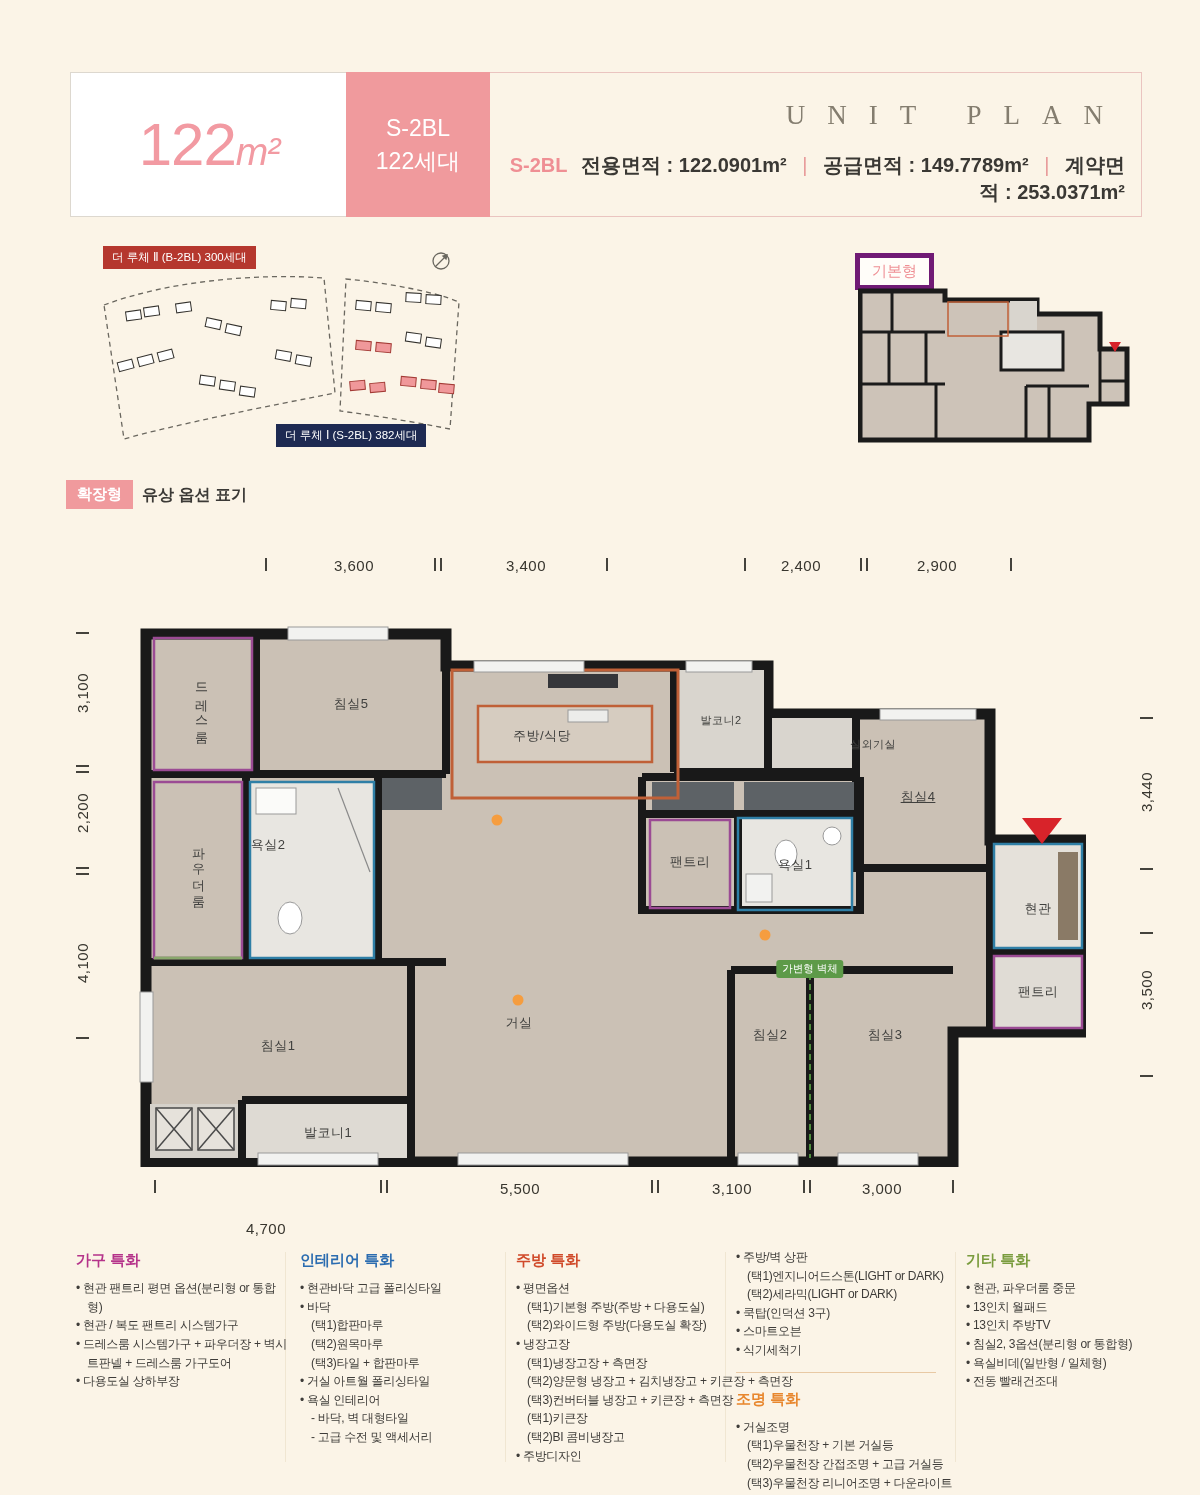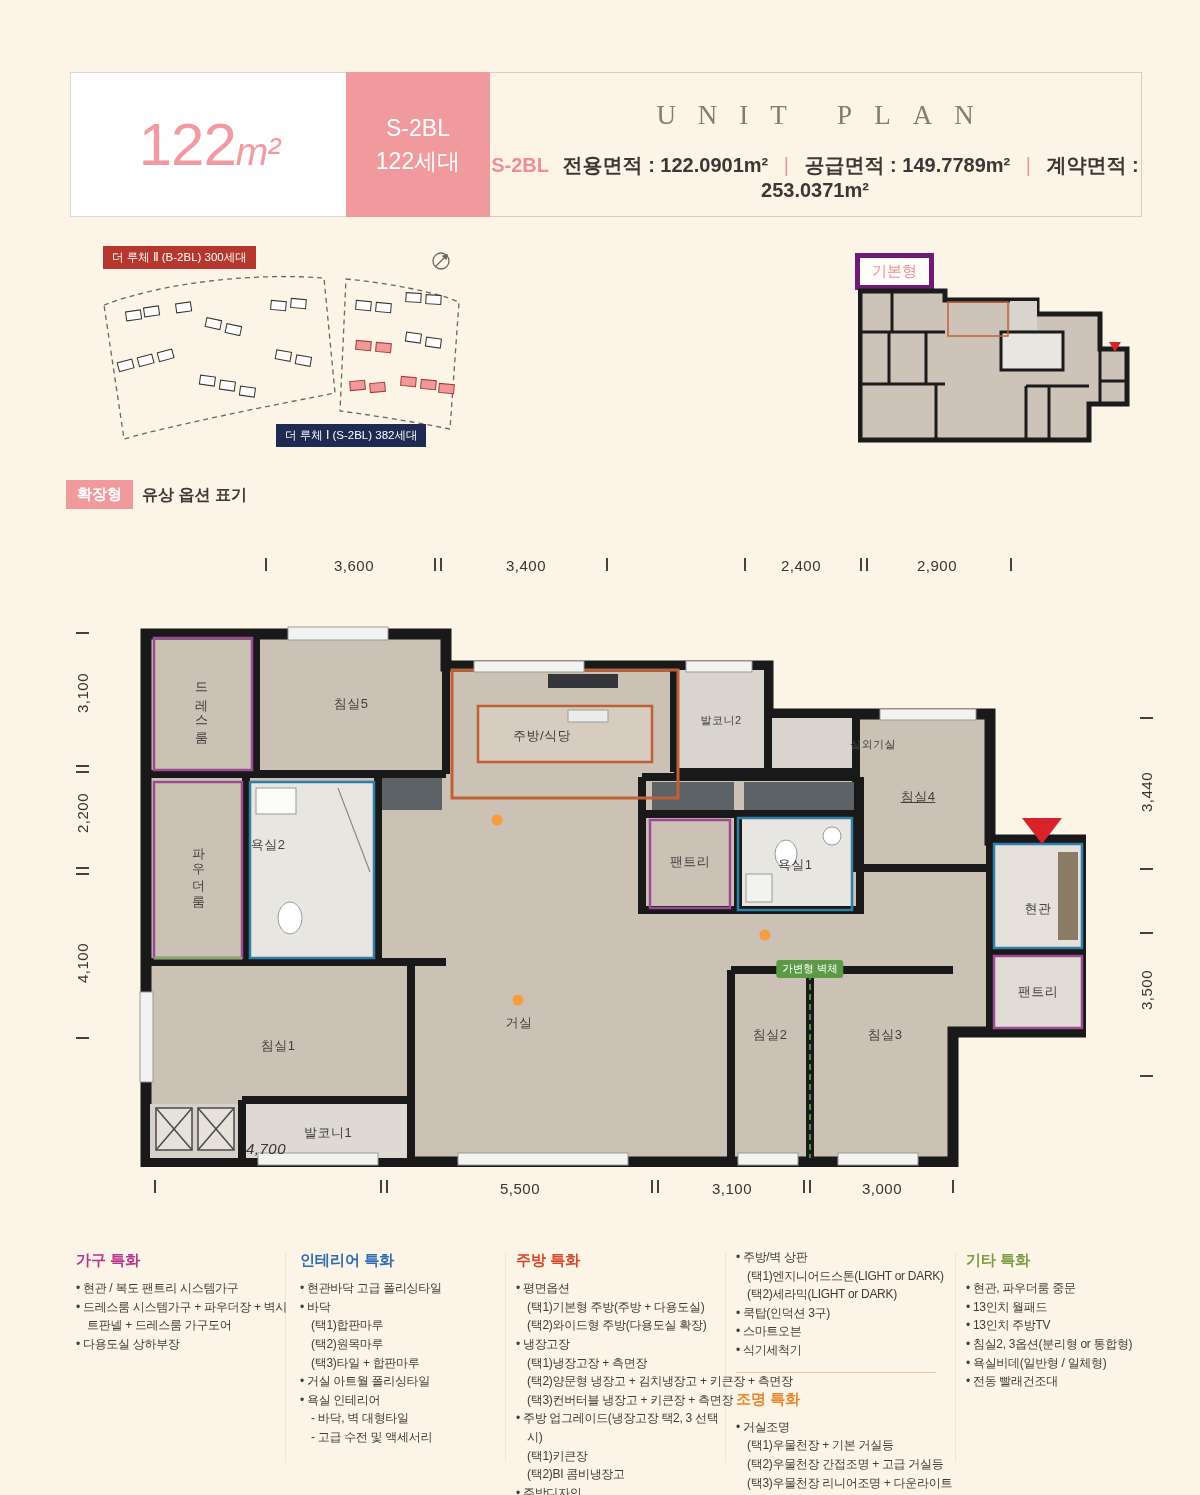--- a/index.html
+++ b/index.html
@@ -8,21 +8,21 @@
   .abs{position:absolute;}
 
   
   .header{position:absolute;left:70px;top:72px;width:1070px;height:143px;border:1px solid #eac4c0;}
   .h-white{position:absolute;left:-1px;top:-1px;width:276px;height:143px;background:#ffffff;
            border:1px solid #ddd8cf;display:flex;align-items:center;justify-content:center;}
   .h-size{color:#f29aa2;font-size:60px;font-weight:400;letter-spacing:-1px;}
   .h-size .unit{font-size:39px;font-style:italic;}
   .h-pink{position:absolute;left:275px;top:-1px;width:144px;height:145px;background:#f09a9d;color:#ffffff;
           display:flex;flex-direction:column;align-items:center;justify-content:center;font-size:23px;line-height:1.4;}
-  .h-right{position:absolute;left:419px;top:0;right:1px;height:100%;text-align:center;}
+  .h-right{position:absolute;left:419px;top:0;right:16px;height:100%;text-align:right;}
   .h-title{margin-top:27px;font-family:"Liberation Serif","DejaVu Serif",serif;font-size:27px;color:#847d6f;
            letter-spacing:22px;text-indent:22px;}
   .h-info{margin-top:21px;font-size:20px;font-weight:700;color:#3a3834;}
   .h-info .code{color:#ef8f94;margin-right:8px;font-weight:700;}
   .h-info .sep{color:#e89a9a;font-weight:400;margin:0 10px;}
   .h-info .val{font-weight:700;}
 
   
   .maplabel{position:absolute;color:#fff;font-size:11.5px;padding:4px 9px;white-space:nowrap;}
   .maplabel.red{background:#b5372e;}
@@ -272,36 +272,37 @@
   <div class="rlabel" style="left:519px;top:1023px;">거실</div>
   <div class="rlabel" style="left:770px;top:1035px;">침실2</div>
   <div class="rlabel" style="left:885px;top:1035px;">침실3</div>
   <div class="rlabel" style="left:328px;top:1133px;">발코니1</div>
   <div class="wall-badge" style="left:810px;top:969px;">가변형 벽체</div>
 
   <div class="dim" style="left:354px;top:565px;">3,600</div>
   <div class="dim" style="left:526px;top:565px;">3,400</div>
   <div class="dim" style="left:801px;top:565px;">2,400</div>
   <div class="dim" style="left:937px;top:565px;">2,900</div>
-  <div class="dim" style="left:266px;top:1148px;font-style:italic;">4,700</div>
+  <div class="dim" style="left:266px;top:1228px;">4,700</div>
   <div class="dim" style="left:520px;top:1188px;">5,500</div>
   <div class="dim" style="left:732px;top:1188px;">3,100</div>
   <div class="dim" style="left:882px;top:1188px;">3,000</div>
   <div class="dim rot" style="left:82px;top:693px;">3,100</div>
   <div class="dim rot" style="left:82px;top:813px;">2,200</div>
   <div class="dim rot" style="left:82px;top:963px;">4,100</div>
   <div class="dim rot" style="left:1146px;top:792px;">3,440</div>
   <div class="dim rot" style="left:1146px;top:990px;">3,500</div>
 
   <div class="colsep" style="left:285px;"></div>
   <div class="colsep" style="left:505px;"></div>
   <div class="colsep" style="left:725px;"></div>
   <div class="colsep" style="left:955px;"></div>
   <div class="fcol" style="left:76px;">
       <div class="ftitle" style="color: rgb(181, 51, 138);">가구 특화</div>
+      <div class="fi">• 현관 팬트리 평면 옵션(분리형 or 통합형)</div>
       <div class="fi">• 현관 / 복도 팬트리 시스템가구</div>
       <div class="fi">• 드레스룸 시스템가구 + 파우더장 + 벽시트판넬 + 드레스룸 가구도어</div>
       <div class="fi">• 다용도실 상하부장</div>
     </div>
   <div class="fcol" style="left:300px;">
       <div class="ftitle" style="color: rgb(43, 108, 176);">인테리어 특화</div>
       <div class="fi">• 현관바닥 고급 폴리싱타일</div>
       <div class="fi">• 바닥</div>
       <div class="fi sub">(택1)합판마루</div>
       <div class="fi sub">(택2)원목마루</div>
@@ -313,21 +314,20 @@
     </div>
   <div class="fcol" style="left:516px;">
       <div class="ftitle" style="color: rgb(208, 74, 42);">주방 특화</div>
       <div class="fi">• 평면옵션</div>
       <div class="fi sub">(택1)기본형 주방(주방 + 다용도실)</div>
       <div class="fi sub">(택2)와이드형 주방(다용도실 확장)</div>
       <div class="fi">• 냉장고장</div>
       <div class="fi sub">(택1)냉장고장 + 측면장</div>
       <div class="fi sub">(택2)양문형 냉장고 + 김치냉장고 + 키큰장 + 측면장</div>
       <div class="fi sub">(택3)컨버터블 냉장고 + 키큰장 + 측면장</div>
-      <div class="fi">• 주방 업그레이드(냉장고장 택2, 3 선택시)</div>
       <div class="fi sub">(택1)키큰장</div>
       <div class="fi sub">(택2)BI 콤비냉장고</div>
       <div class="fi">• 주방디자인</div>
     </div>
   <div class="fcol" style="left:736px;">
       <div class="fi">• 주방/벽 상판</div>
       <div class="fi sub">(택1)엔지니어드스톤(LIGHT or DARK)</div>
       <div class="fi sub">(택2)세라믹(LIGHT or DARK)</div>
       <div class="fi">• 쿡탑(인덕션 3구)</div>
       <div class="fi">• 스마트오븐</div>

